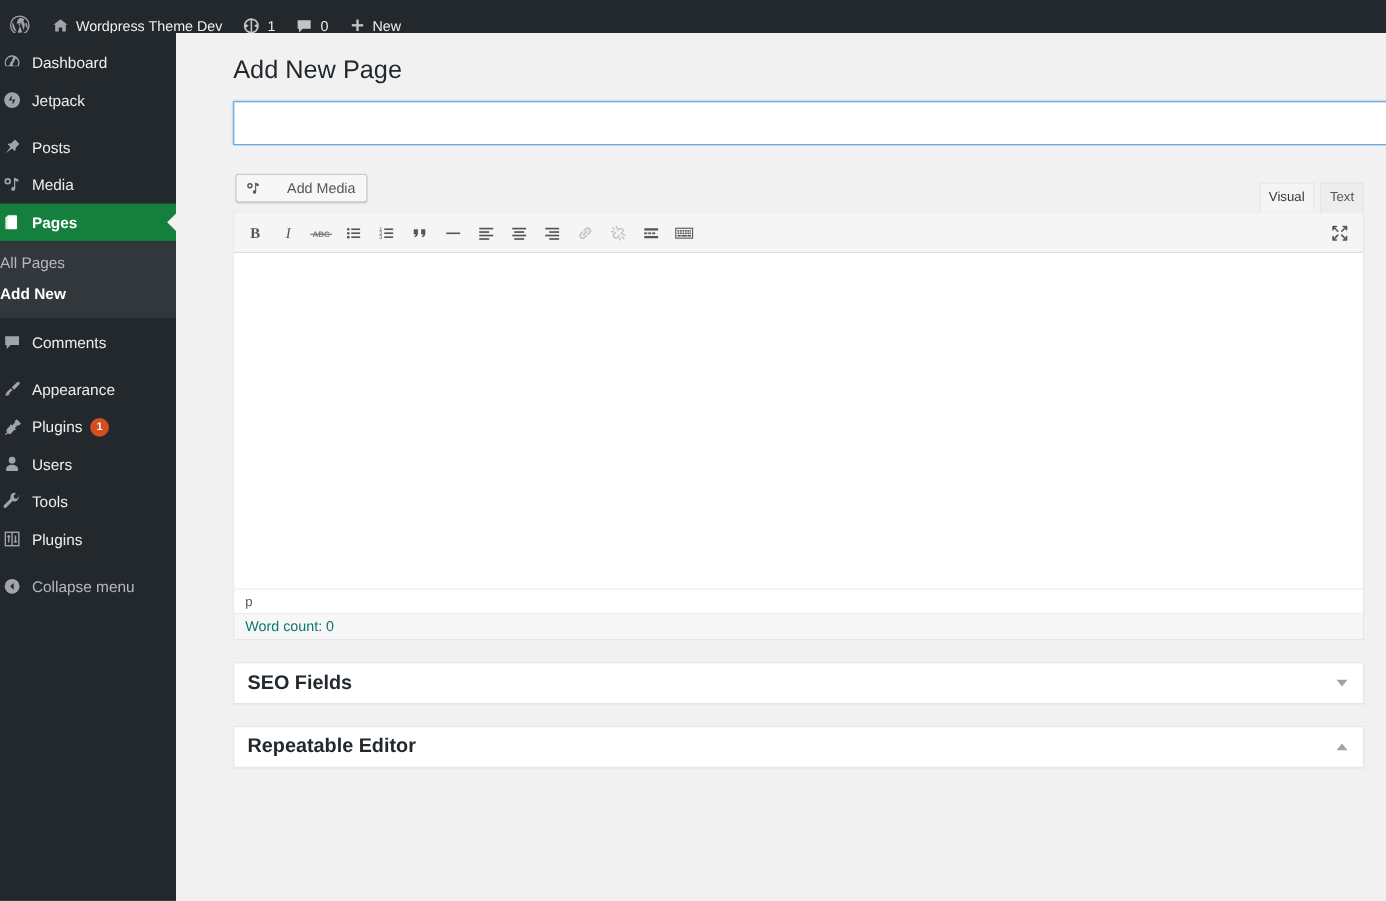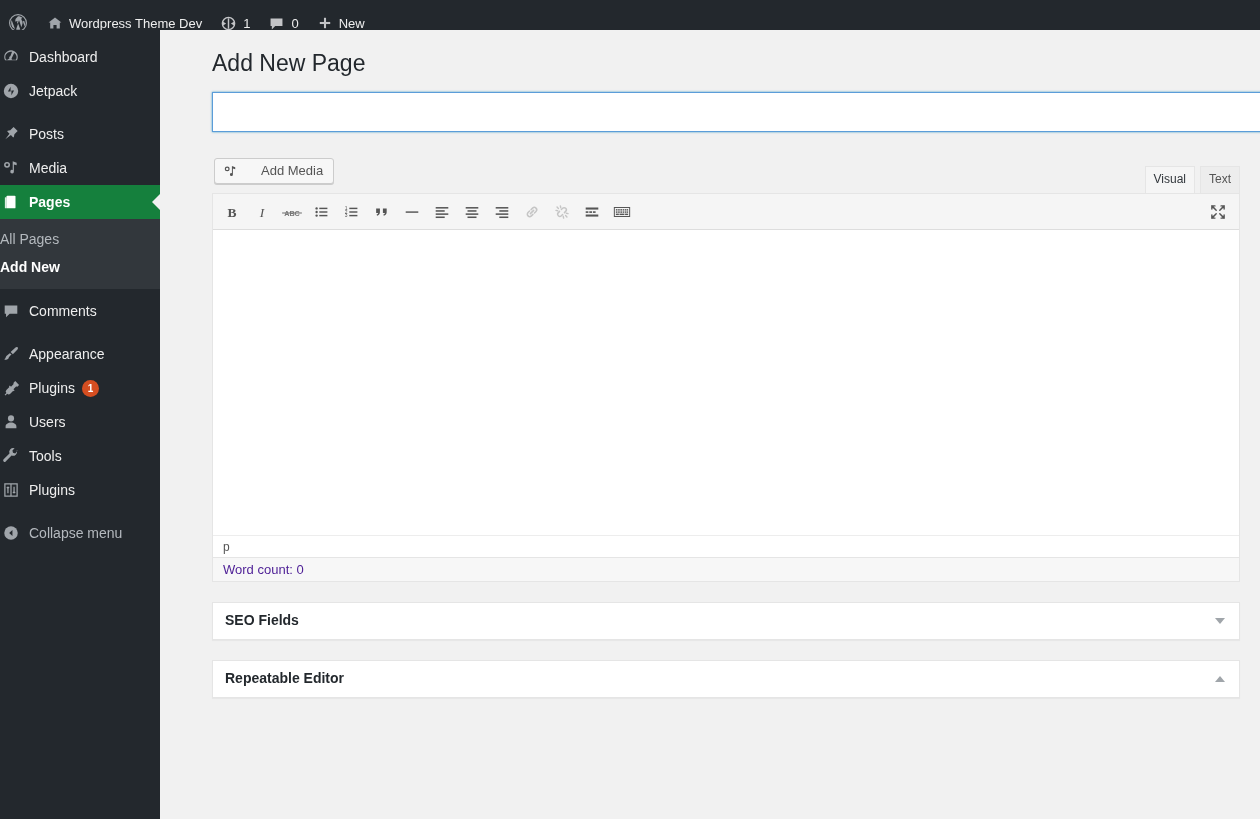--- a/index.html
+++ b/index.html
@@ -196,42 +196,42 @@
     font-size:12px;
     color:#555;
     line-height:20px;
   }
   #post-status-info {
     border:1px solid #e5e5e5; border-top:none;
     background:#f7f7f7;
     height:24px;
     padding:2px 10px;
     font-size:13px;
-    color:#4c1d95;
+    color:#0f766e;
     line-height:20px;
   }
 
   
   .postbox {
     background:#fff;
     border:1px solid #e5e5e5;
     box-shadow:0 1px 1px rgba(0,0,0,.04);
     margin-top:20px;
     position:relative;
   }
   .postbox-header {
     position:relative;
     padding:0 12px;
     height:36px;
     display:flex; align-items:center;
     border-bottom:1px solid #f1f1f1;
   }
   .postbox-header.noborder { border-bottom:none; }
   .postbox-title {
-    font-size:14px; font-weight:bold;
+    font-size:18px; font-weight:bold;
     color:#23282d;
     line-height:1.4;
   }
   .handlediv {
     position:absolute; right:2px; top:2px;
     width:34px; height:32px;
     display:flex; align-items:center; justify-content:center;
     color:#72777c;
     cursor:pointer;
   }

